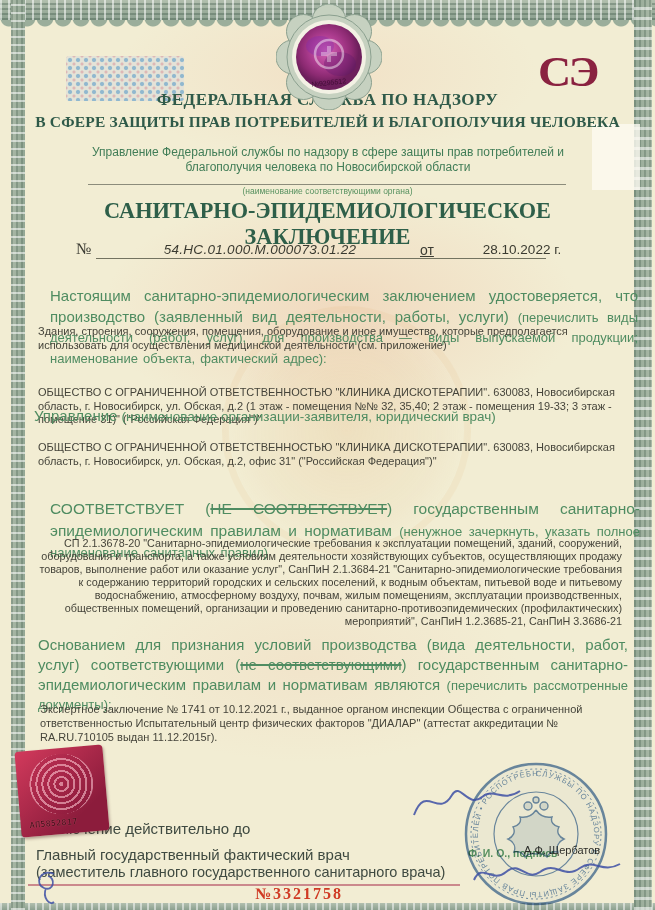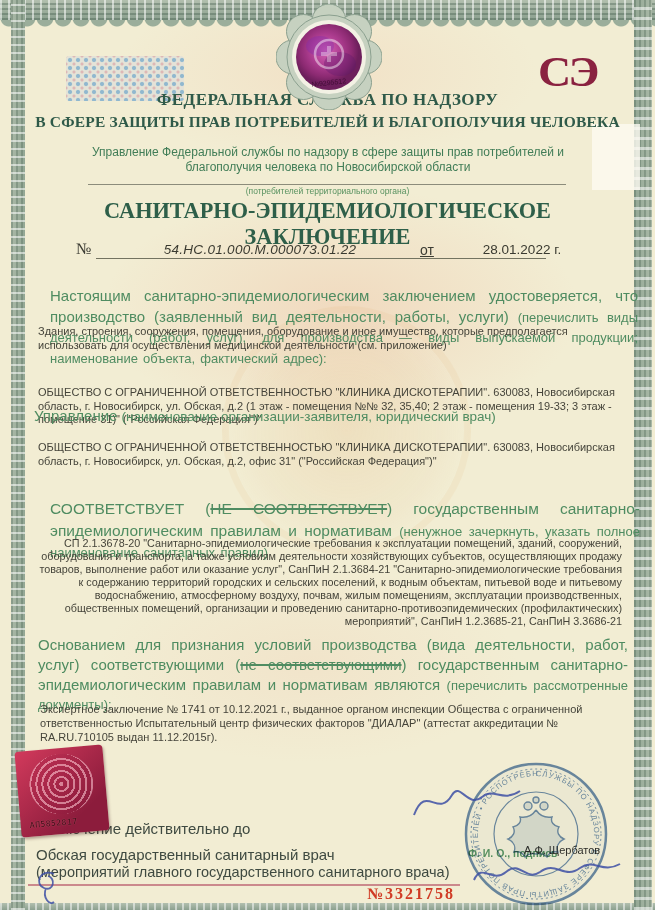--- a/index.html
+++ b/index.html
@@ -76,21 +76,21 @@
   .regs{left:38px;top:537px;width:584px;font-size:10.8px;line-height:1.2;text-align:right;}
   .basis{left:34px;top:631px;width:590px;font-size:15px;line-height:1.32;word-spacing:1.5px;}
   .expert{left:40px;top:703px;width:566px;font-size:11px;line-height:1.26;}
   
   .valid-until{left:36px;top:820px;font-size:15px;color:#3f4a41;z-index:3;}
   .chief1{left:36px;top:846px;font-size:15px;color:#3f4a41;z-index:3;}
   .chief2{left:36px;top:864px;font-size:14.5px;color:#3f4a41;z-index:3;}
   .sig-rule{left:28px;top:884px;width:432px;border-top:2px solid rgba(186,94,110,.7);z-index:2;}
   .fio-label{left:468px;top:847px;font-size:10.5px;color:#57915f;z-index:3;font-weight:bold;}
   .signer{left:524px;top:844px;font-size:11px;color:#30302a;z-index:3;}
-  .blank-num{left:255px;top:885px;width:200px;text-align:right;z-index:3;
+  .blank-num{left:255px;top:885px;width:200px;text-align:left;z-index:3;
     font-family:"Liberation Serif",serif;font-weight:700;font-size:16px;color:#d03b25;letter-spacing:2px;}
   .sticker{left:18px;top:748px;width:88px;height:86px;z-index:6;transform:rotate(-5deg);border-radius:4px;
     background:linear-gradient(140deg,#d23a5c,#8c1c3c 75%);box-shadow:1px 2px 3px rgba(60,20,20,.35);}
   .sticker:before{content:"";position:absolute;left:12px;top:6px;right:12px;bottom:20px;border-radius:50%;
     background:repeating-radial-gradient(circle at 50% 50%, rgba(255,205,215,.55) 0 2px, rgba(140,20,60,.15) 2px 6px);}
   .sticker-num{position:absolute;left:9px;bottom:7px;font-family:"DejaVu Sans Mono",monospace;
     font-size:8px;color:#33000d;letter-spacing:.5px;text-shadow:0 0 1px rgba(255,180,180,.6);}
   .stamp{left:460px;top:758px;width:152px;height:152px;z-index:4;mix-blend-mode:multiply;opacity:.92;}
   .sig{z-index:5;}
 </style>
@@ -137,28 +137,28 @@
       <circle cx="53" cy="50" r="14" fill="none" stroke="rgba(255,255,255,.45)" stroke-width="2.5"></circle>
       <path d="M45 50 h16 M53 42 v16" stroke="rgba(255,255,255,.35)" stroke-width="4"></path>
       <text x="53" y="81" text-anchor="middle" font-size="7" fill="#3f0c33" transform="rotate(-6 53 81)">№9295512</text>
     </svg>
   </div>
 
   <div class="abs ctr h-serif agency1">ФЕДЕРАЛЬНАЯ СЛУЖБА ПО НАДЗОРУ</div>
   <div class="abs ctr h-serif agency2">В СФЕРЕ ЗАЩИТЫ ПРАВ ПОТРЕБИТЕЛЕЙ И БЛАГОПОЛУЧИЯ  ЧЕЛОВЕКА</div>
   <div class="abs terr">Управление Федеральной службы по надзору в сфере защиты прав потребителей и благополучия человека по Новосибирской области</div>
   <div class="abs terr-rule"></div>
-  <div class="abs ctr terr-cap">(потребителей территориального органа)</div>
+  <div class="abs ctr terr-cap">(наименование соответствующими органа)</div>
   <div class="abs ctr h-serif doc-title">САНИТАРНО-ЭПИДЕМИОЛОГИЧЕСКОЕ ЗАКЛЮЧЕНИЕ</div>
 
   <div class="abs no-sign">№</div>
   <div class="abs num-underline"></div>
   <div class="abs num-value">54.НС.01.000.М.000073.01.22</div>
   <div class="abs ot-label">от</div>
-  <div class="abs date-value">28.01.2022 г.</div>
+  <div class="abs date-value">28.10.2022 г.</div>
 
   <p class="abs p-green certify" style="margin:16px">
     <span>Настоящим санитарно-эпидемиологическим заключением удостоверяется, что производство (заявленный вид деятельности, работы, услуги) </span><span class="note">(перечислить виды деятельности (работ, услуг), для производства — виды выпускаемой продукции; наименование объекта, фактический адрес):</span>
   </p>
   <div class="abs p-dark obj-val">Здания, строения, сооружения, помещения, оборудование и иное имущество, которые предполагается использовать для осуществления медицинской деятельности (см. приложение)</div>
 
   <div class="abs p-dark app-val1">ОБЩЕСТВО С ОГРАНИЧЕННОЙ ОТВЕТСТВЕННОСТЬЮ "КЛИНИКА ДИСКОТЕРАПИИ". 630083, Новосибирская область, г. Новосибирск, ул. Обская, д.2 (1 этаж - помещения №№ 32, 35,40; 2 этаж - помещения 19-33; 3 этаж - помещение 31)" ("Российская Федерация")"</div>
   <div class="abs app-label">
     <span>Управление </span><span class="note">(наименование организации-заявителя, юридический врач)</span>
   </div>
@@ -171,22 +171,22 @@
 
   <p class="abs p-green basis" style="margin:4px">
     <span>Основанием для признания условий производства (вида деятельности, работ, услуг) соответствующими (</span><span class="struck">не соответствующими</span><span>) государственным санитарно-эпидемиологическим правилам и нормативам являются </span><span class="note">(перечислить рассмотренные документы):</span>
   </p>
   <div class="abs p-dark expert">Экспертное заключение № 1741 от 10.12.2021 г., выданное органом инспекции Общества с ограниченной ответственностью Испытательный центр физических факторов "ДИАЛАР" (аттестат аккредитации № RA.RU.710105 выдан 11.12.2015г).</div>
 
   <div class="abs sticker">
     <div class="sticker-num">АП5852817</div>
   </div>
   <div class="abs valid-until">Заключение действительно до</div>
-  <div class="abs chief1">Обская государственный санитарный врач</div>
-  <div class="abs chief2">(мероприятий главного государственного санитарного врача)</div>
+  <div class="abs chief1">Главный государственный фактический врач</div>
+  <div class="abs chief2">(заместитель главного государственного санитарного врача)</div>
   <div class="abs sig-rule"></div>
   <div class="abs fio-label">Ф. И. О., подпись</div>
   <div class="abs signer">А.Ф. Щербатов</div>
   <div class="abs blank-num">№3321758</div>
 
   <div class="abs stamp">
     <svg width="152" height="152" viewBox="0 0 152 152">
       <circle cx="76" cy="76" r="70" fill="rgba(190,210,235,.12)" stroke="#6185b5" stroke-width="2.5"></circle>
       <circle cx="76" cy="76" r="65" fill="none" stroke="#6185b5" stroke-width="1" stroke-dasharray="2 3"></circle>
       <circle cx="76" cy="76" r="42" fill="none" stroke="#6185b5" stroke-width="1.2"></circle>

